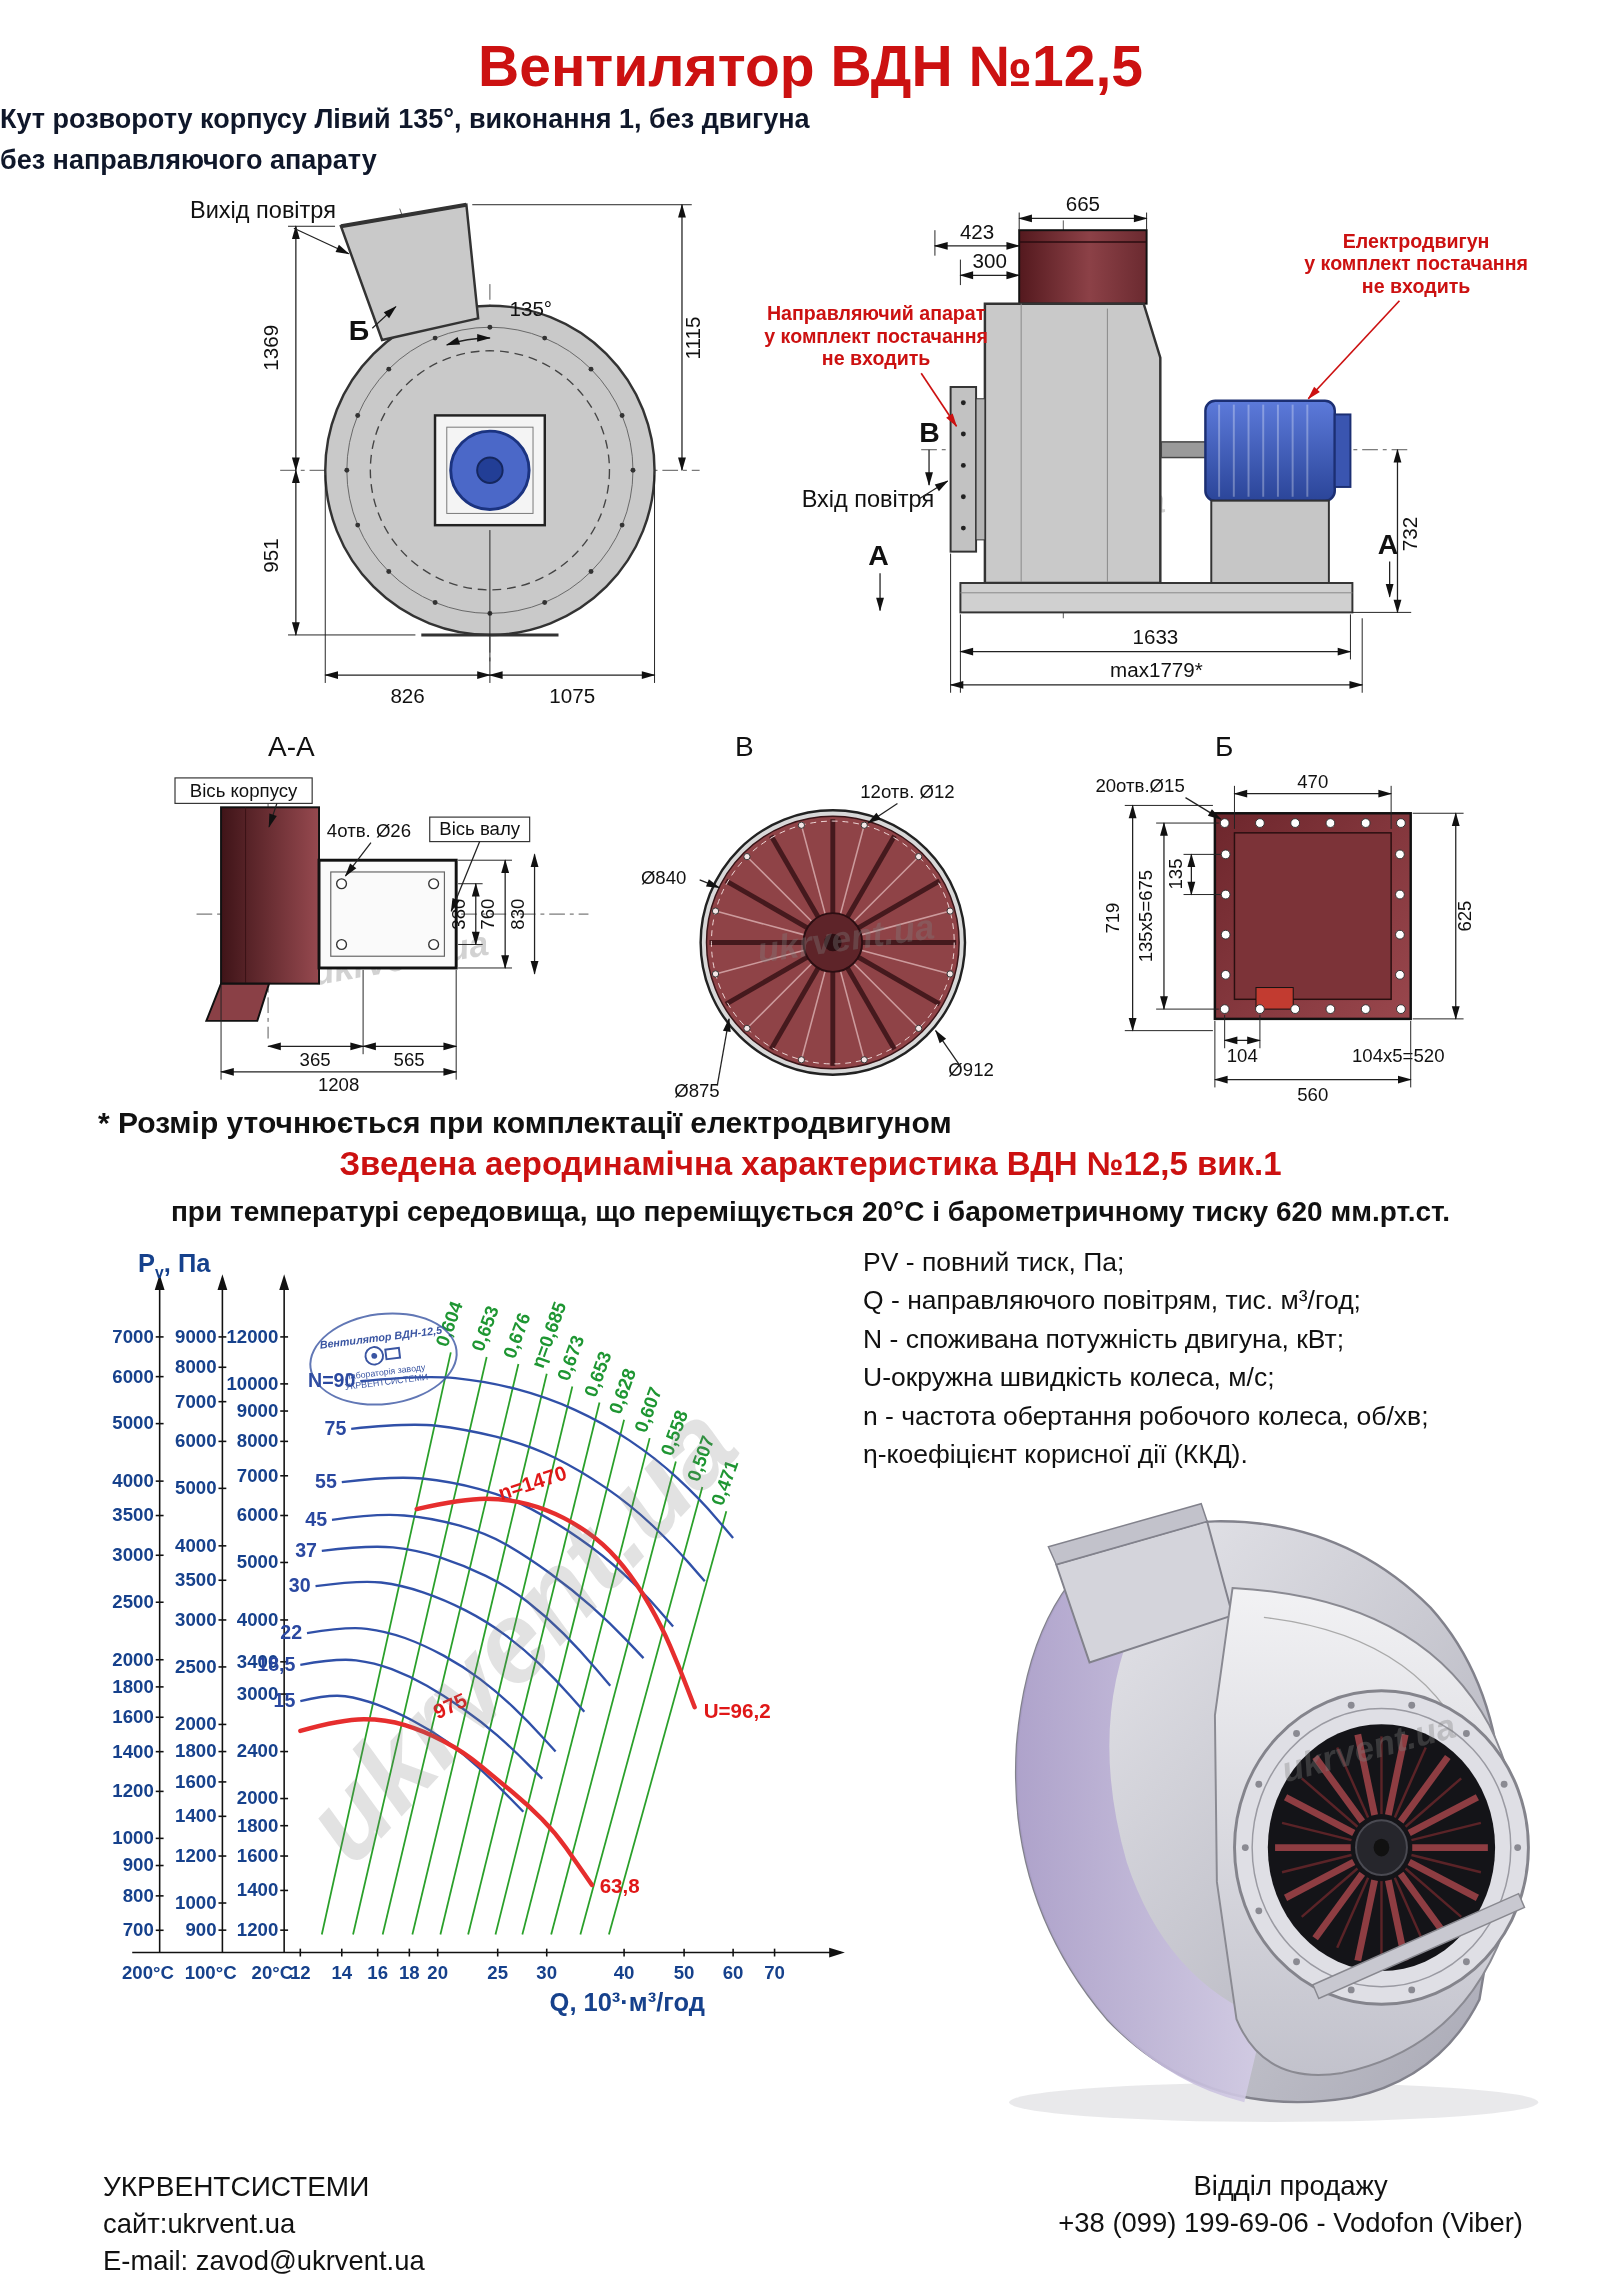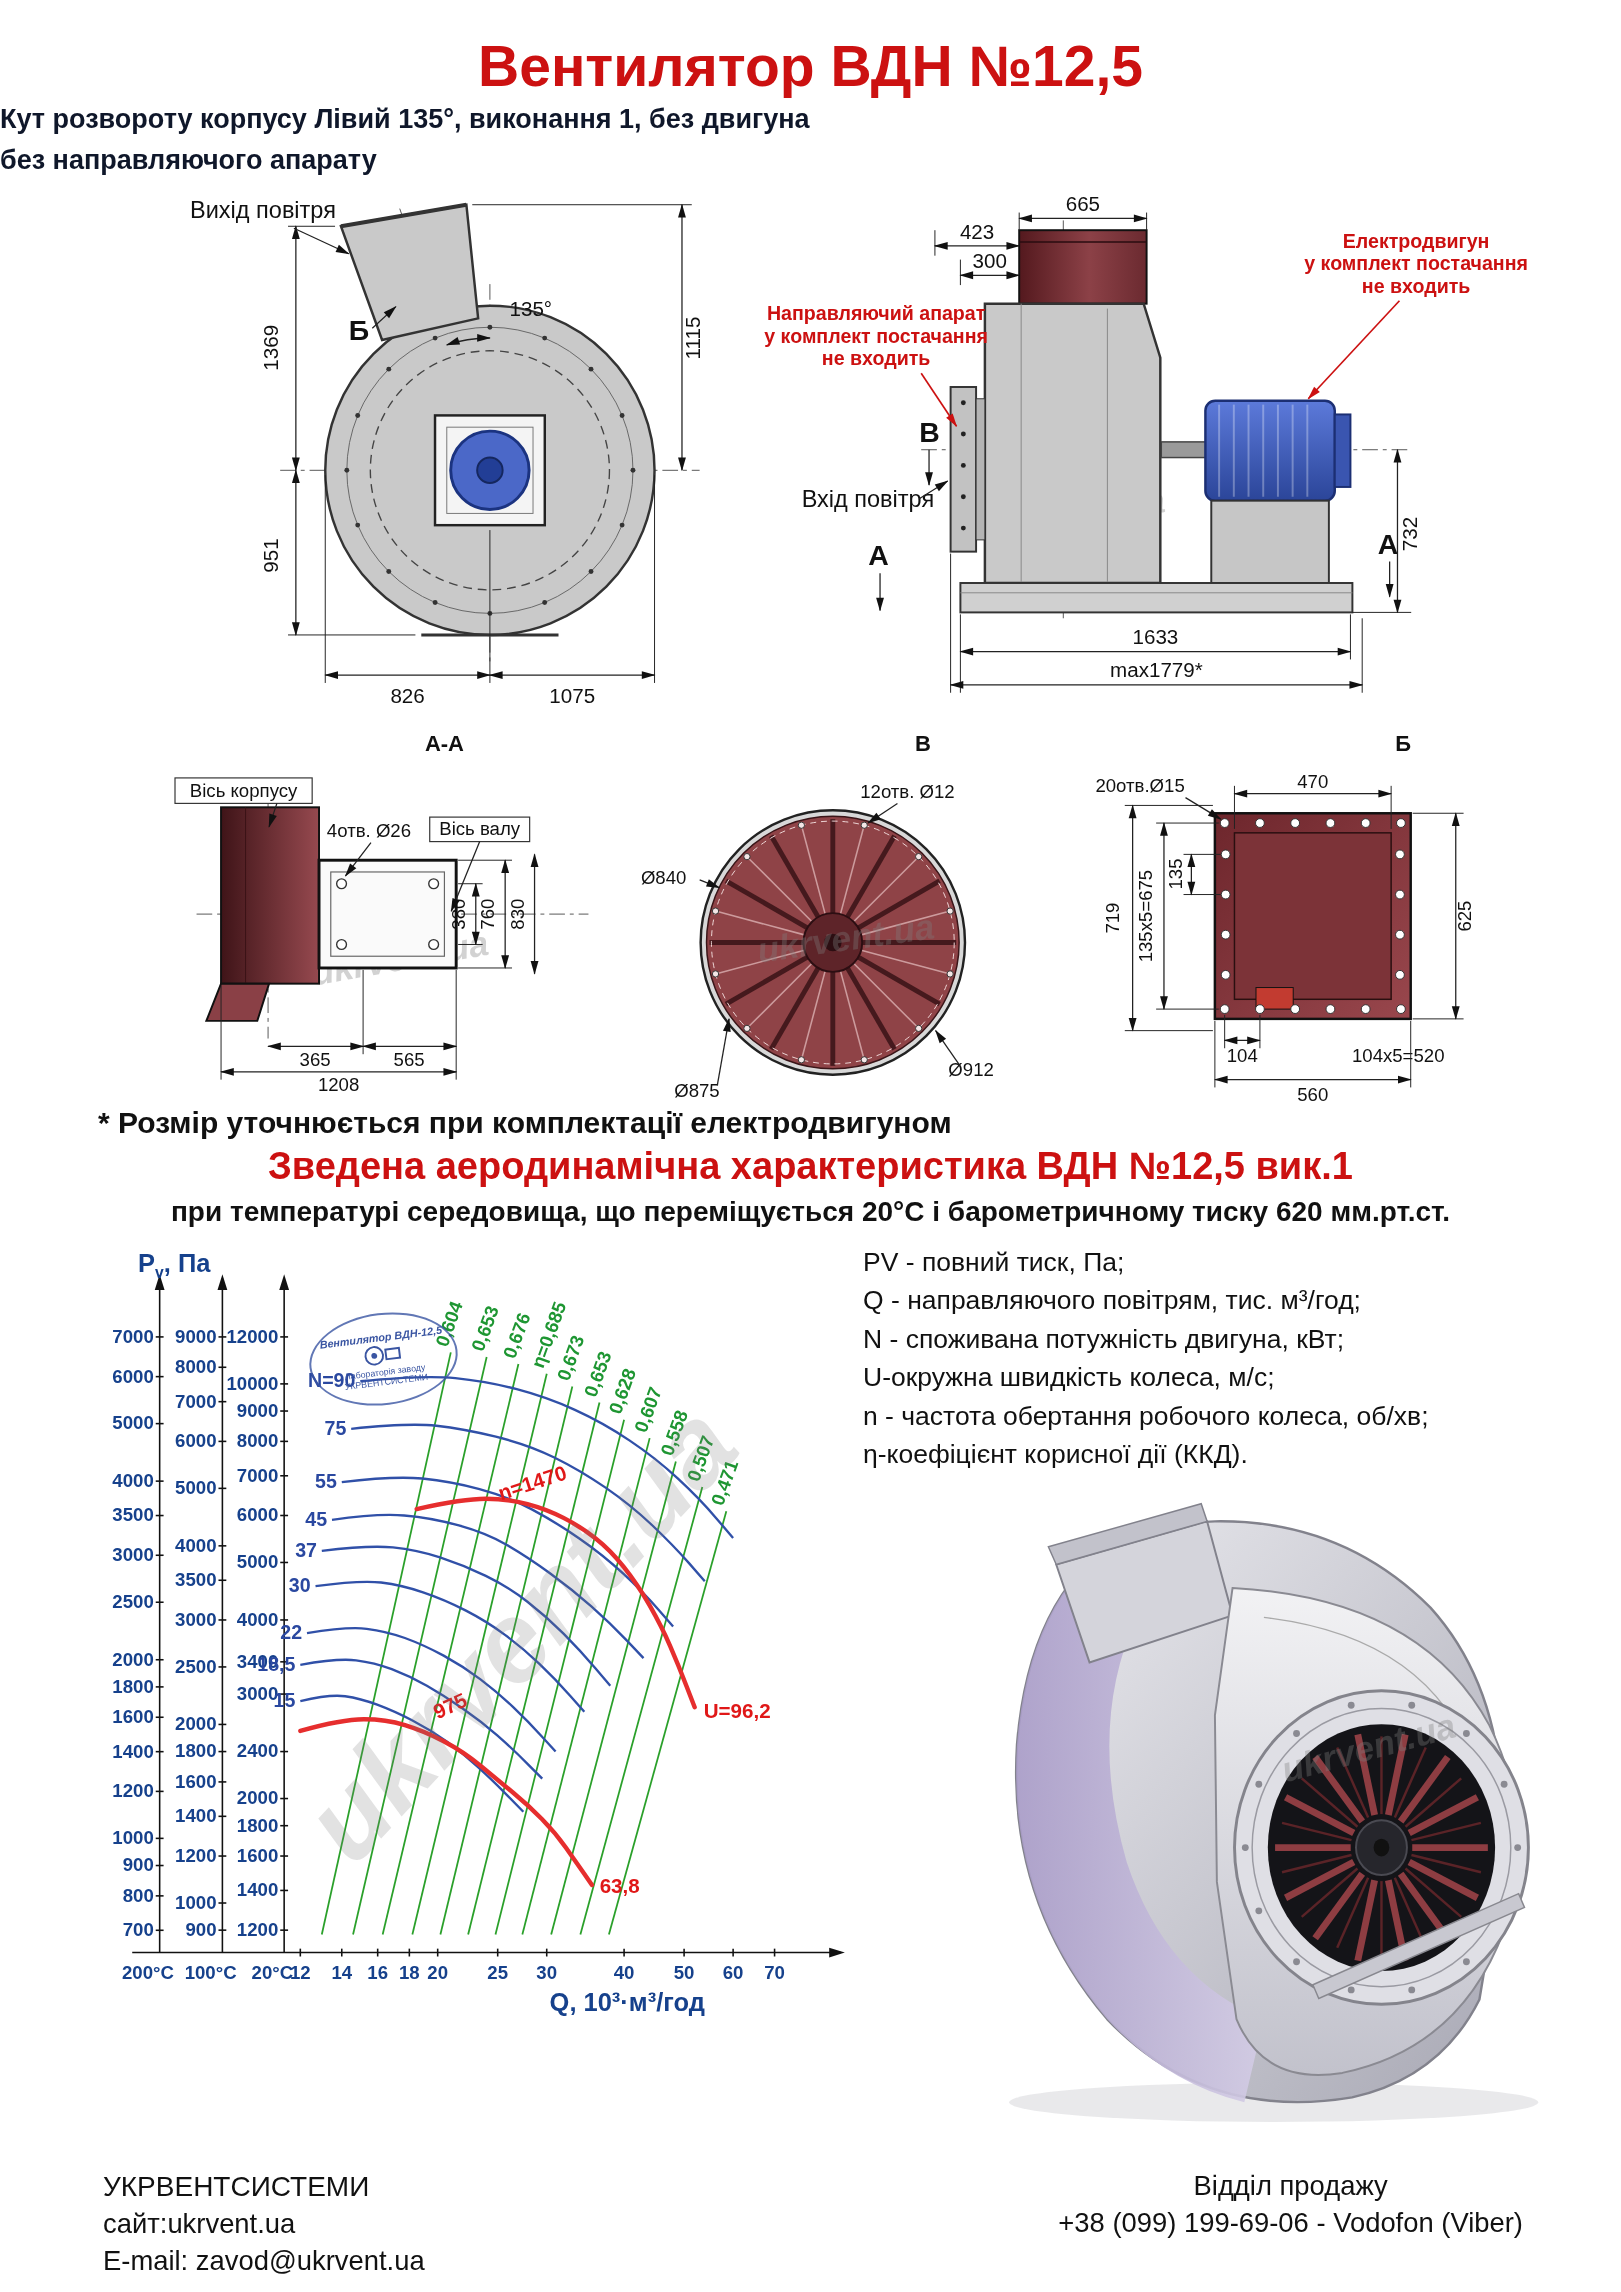--- a/index.html
+++ b/index.html
@@ -3,23 +3,23 @@
 <meta charset="utf-8">
 <style>
   *{margin:0;padding:0;box-sizing:border-box}
   html,body{background:#fff}
   body{width:1621px;height:2293px;position:relative;font-family:"Liberation Sans","DejaVu Sans",sans-serif;color:#111;overflow:hidden}
   .abs{position:absolute}
   svg.abs{position:absolute;overflow:visible}
   text{font-family:"Liberation Sans","DejaVu Sans",sans-serif}
   .doc-title{width:100%;text-align:center;font-size:57px;font-weight:bold;color:#cc1111}
   .doc-sub{width:100%;text-align:left;font-size:27px;font-weight:bold;color:#0f172a}
-  .sec-title{font-size:22px;font-weight:bold;text-align:right;width:196px}
+  .sec-title{font-size:28px;font-weight:normal;text-align:left;width:196px}
   .footnote{font-size:30px;font-weight:bold;color:#111}
-  .chart-title{width:100%;text-align:center;font-size:38px;font-weight:bold;color:#cc1111}
+  .chart-title{width:100%;text-align:center;font-size:33px;font-weight:bold;color:#cc1111}
   .chart-sub{width:100%;text-align:center;font-size:28px;font-weight:bold;color:#111}
   .legend{width:755px;font-size:26.5px;line-height:1.45;color:#111}
   
   .dim{stroke:#222;stroke-width:1.3;fill:none}
   .ext{stroke:#222;stroke-width:1;fill:none}
   .cl{stroke:#555;stroke-width:1;fill:none;stroke-dasharray:16 5 4 5}
   .dimtext{font-size:21px;fill:#111}
   .smtext{font-size:19px;fill:#111}
   .label25{font-size:24px;fill:#111}
   .seclabel{font-size:29px;font-weight:bold;fill:#111}

